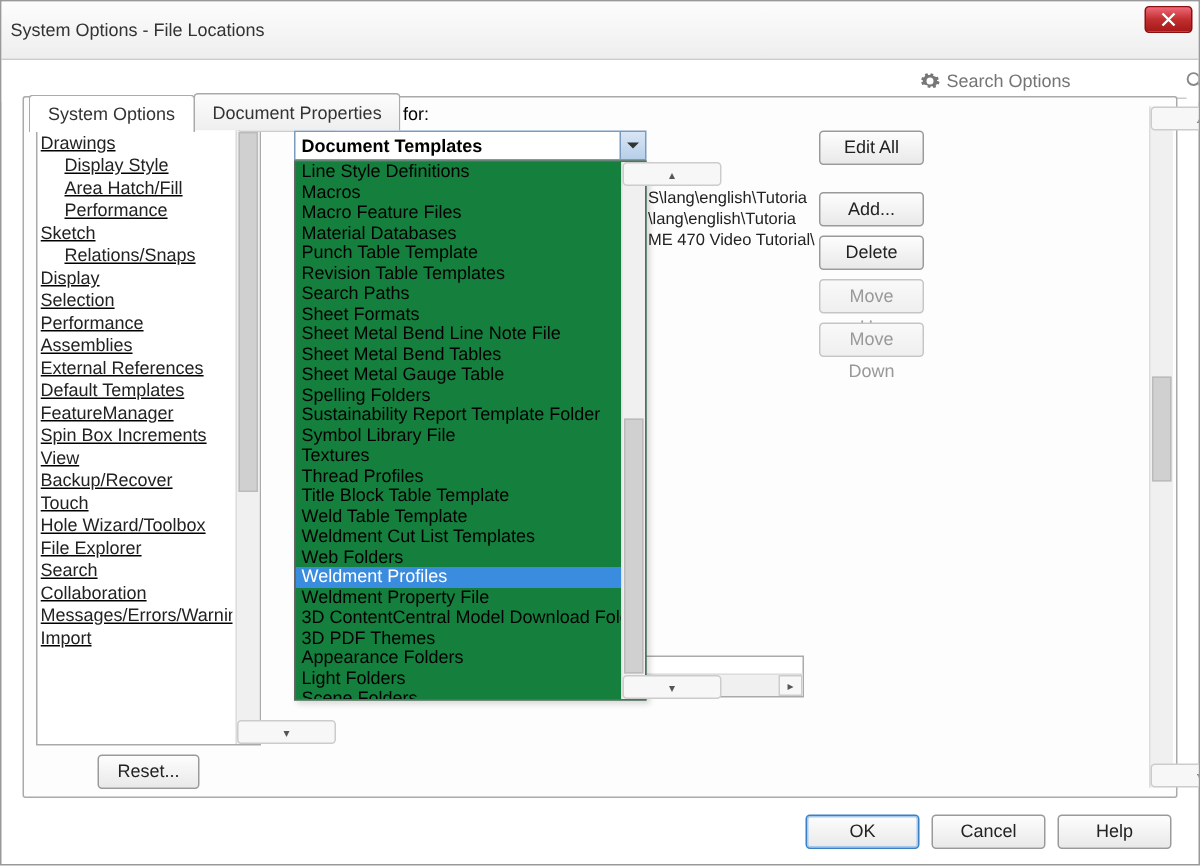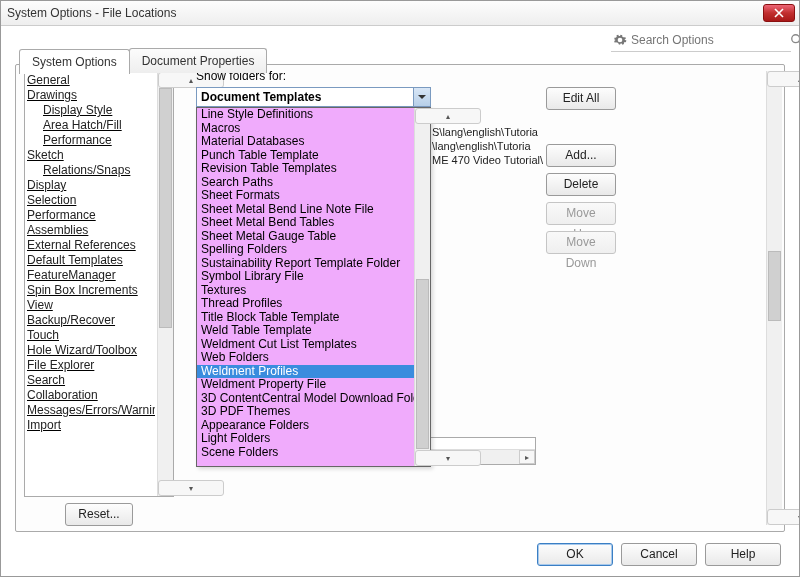--- a/index.html
+++ b/index.html
@@ -8,21 +8,21 @@
     font-family: "Segoe UI", Tahoma, sans-serif;
     font-size: 12px;
     background: #fff;
     width: 800px;
     height: 577px;
     overflow: hidden;
     position: relative;
     border: 1px solid #999;
   }
   .titlebar {
-    height: 25px;
+    height: 39px;
     background: linear-gradient(#fdfdfd, #eee);
     border-bottom: 1px solid #ccc;
     display: flex;
     align-items: center;
     padding: 0 6px;
     position: relative;
   }
   .titlebar .title { color: #333; }
   .close-btn {
     position: absolute;
@@ -206,21 +206,21 @@
     font-size: 11px;
     white-space: pre;
   }
 
   .dropdown-list {
     position: absolute;
     left: 180px; top: 42px;
     width: 235px;
     height: 360px;
     border: 1px solid #666;
-    background: #f0abfc;
+    background: #15803d;
     z-index: 5;
     box-shadow: 2px 2px 4px rgba(0,0,0,.15);
   }
   .dropdown-list .items {
     position: absolute;
     left: 0; top: 0; right: 16px; bottom: 0;
     overflow: hidden;
     padding: 0;
   }
   .dropdown-list .ditem {
@@ -263,21 +263,21 @@
 
   .side-buttons {
     position: absolute;
     left: 530px;
     top: 22px;
     width: 70px;
     display: flex;
     flex-direction: column;
     gap: 6px;
   }
-  .side-buttons .group2 { margin-top: 28px; }
+  .side-buttons .group2 { margin-top: 12px; }
 
   .right-scroll {
     position: absolute;
     right: 2px; top: 6px; bottom: 6px;
     width: 16px;
   }
 
   .dialog-buttons {
     position: absolute;
     right: 18px;
@@ -370,20 +370,21 @@
   </div>
 
   <div class="path-stray">S\lang\english\Tutoria
 \lang\english\Tutoria
 ME 470 Video Tutorial\</div>
 
   <div class="dropdown-list">
     <div class="items" id="dropdown-items">
         <div class="ditem">Line Style Definitions</div>
         <div class="ditem">Macros</div>
+        <div class="ditem">Macro Feature Files</div>
         <div class="ditem">Material Databases</div>
         <div class="ditem">Punch Table Template</div>
         <div class="ditem">Revision Table Templates</div>
         <div class="ditem">Search Paths</div>
         <div class="ditem">Sheet Formats</div>
         <div class="ditem">Sheet Metal Bend Line Note File</div>
         <div class="ditem">Sheet Metal Bend Tables</div>
         <div class="ditem">Sheet Metal Gauge Table</div>
         <div class="ditem">Spelling Folders</div>
         <div class="ditem">Sustainability Report Template Folder</div>

